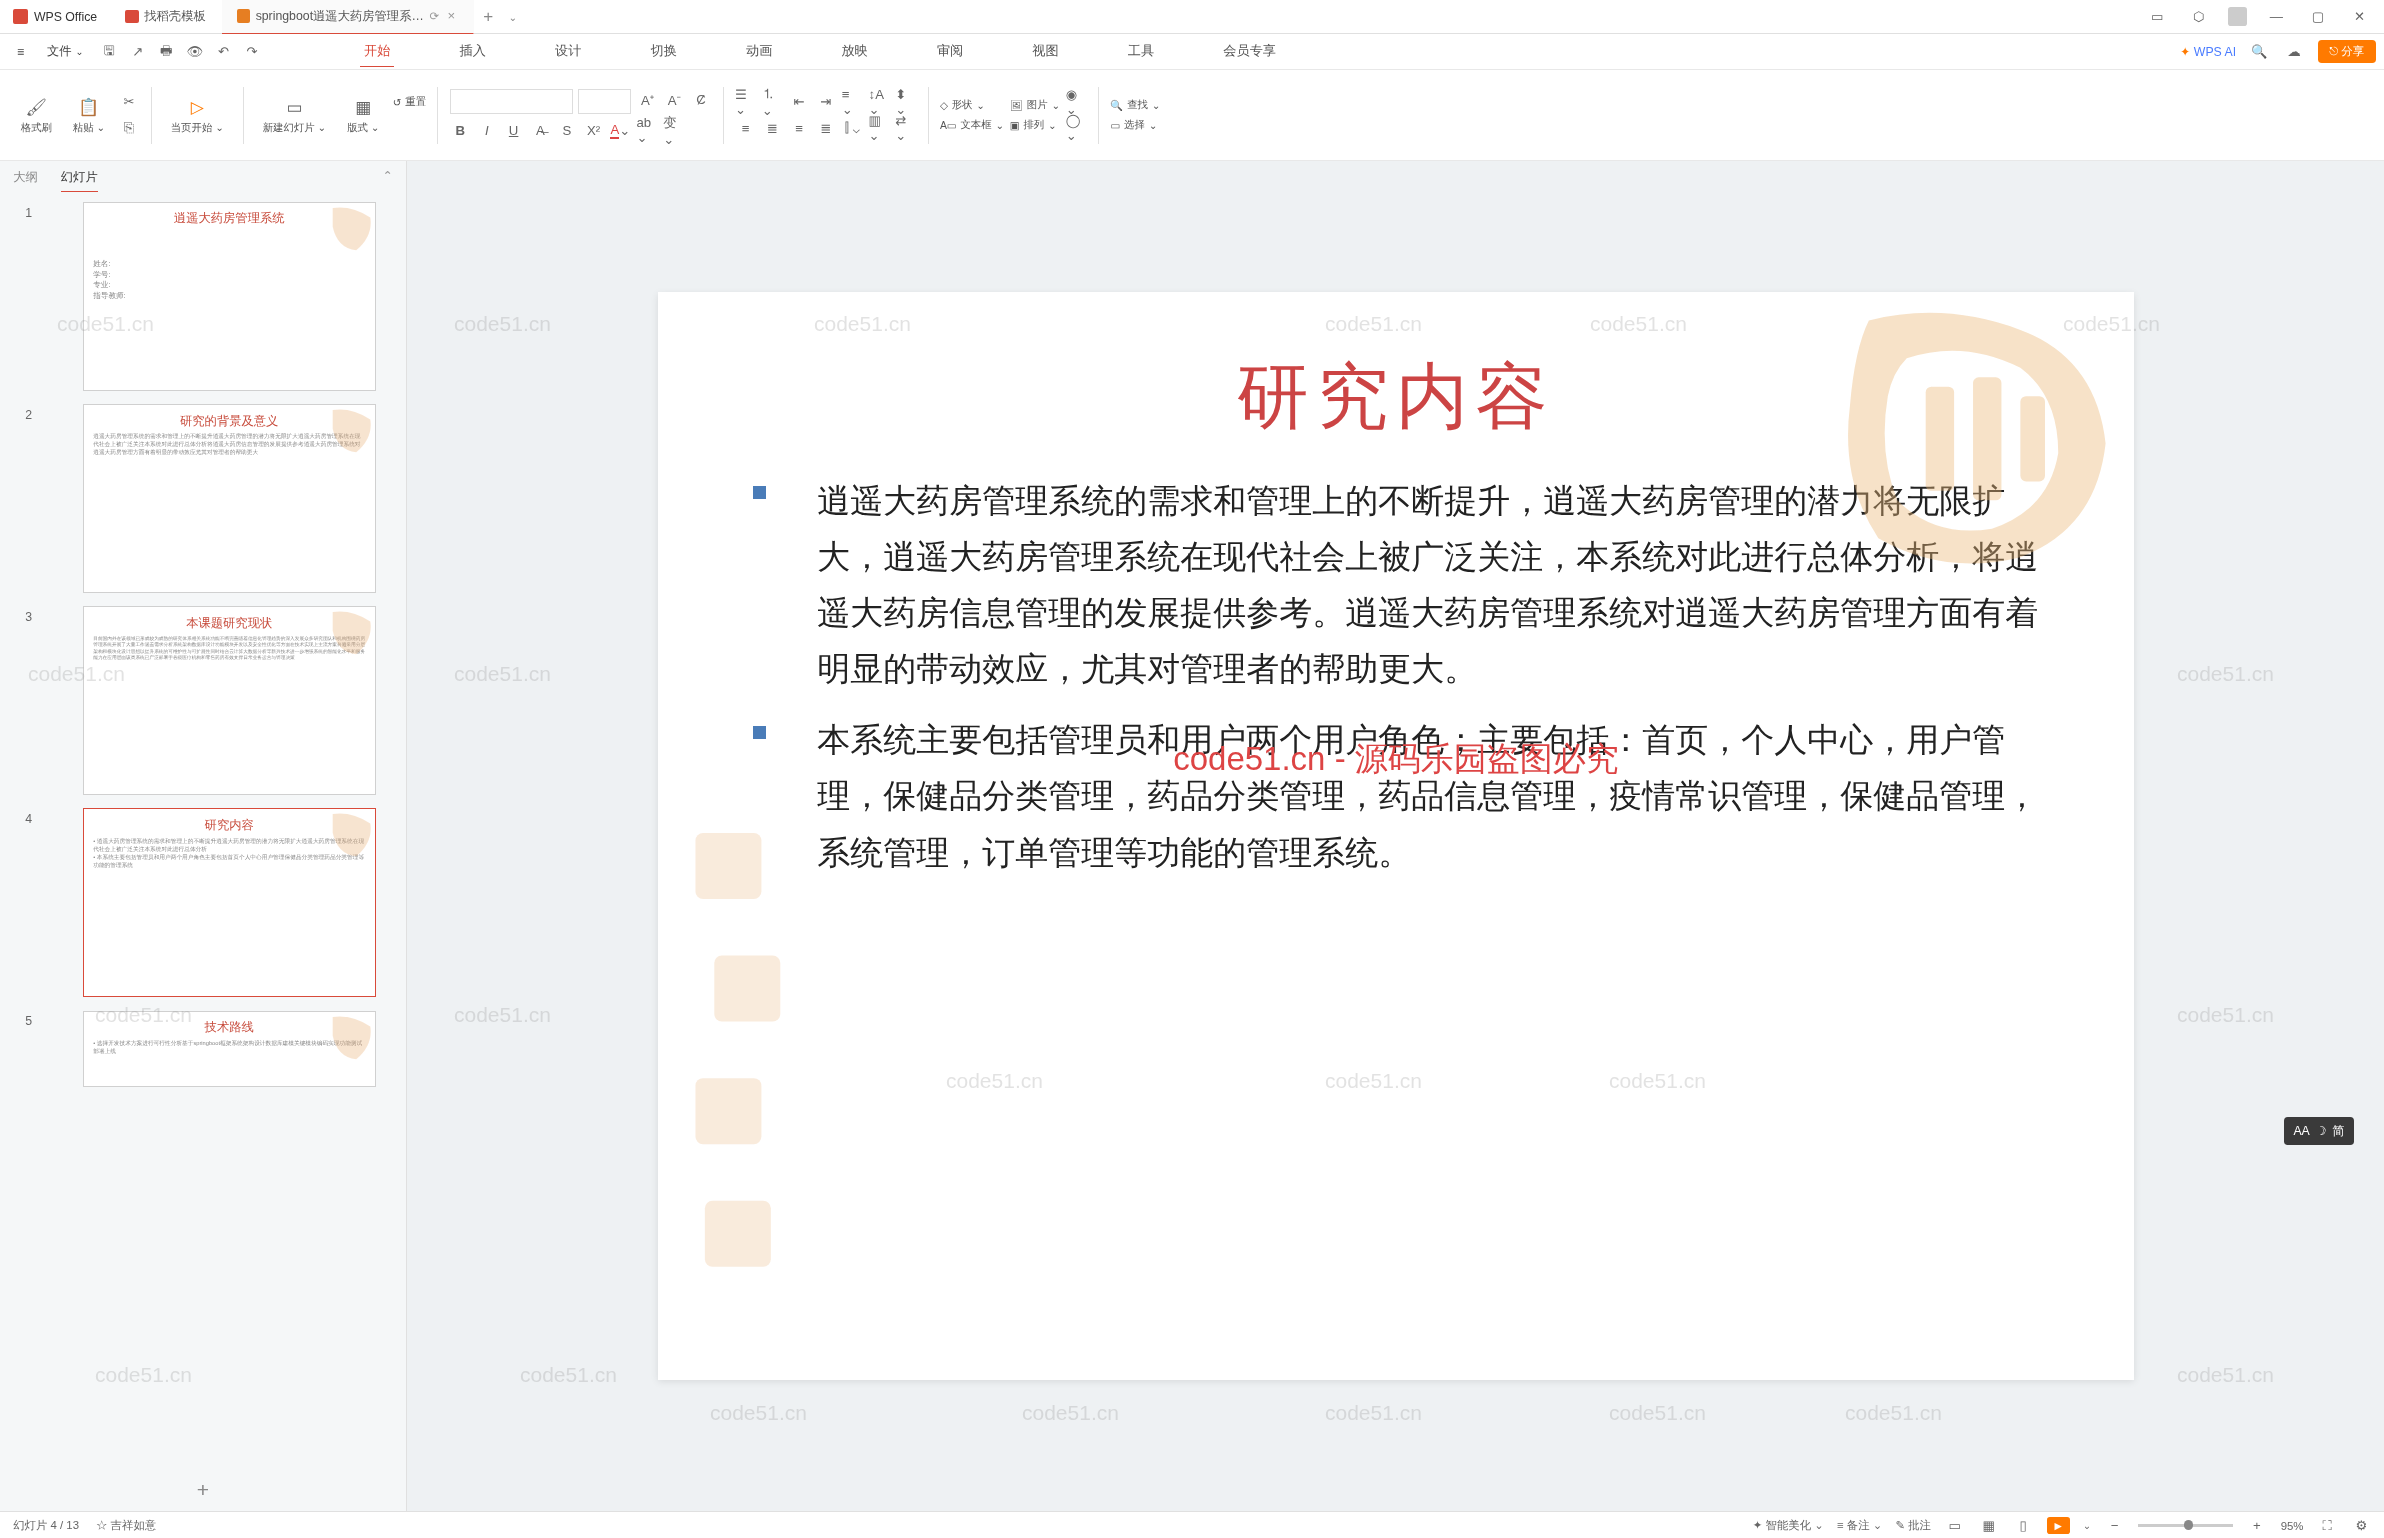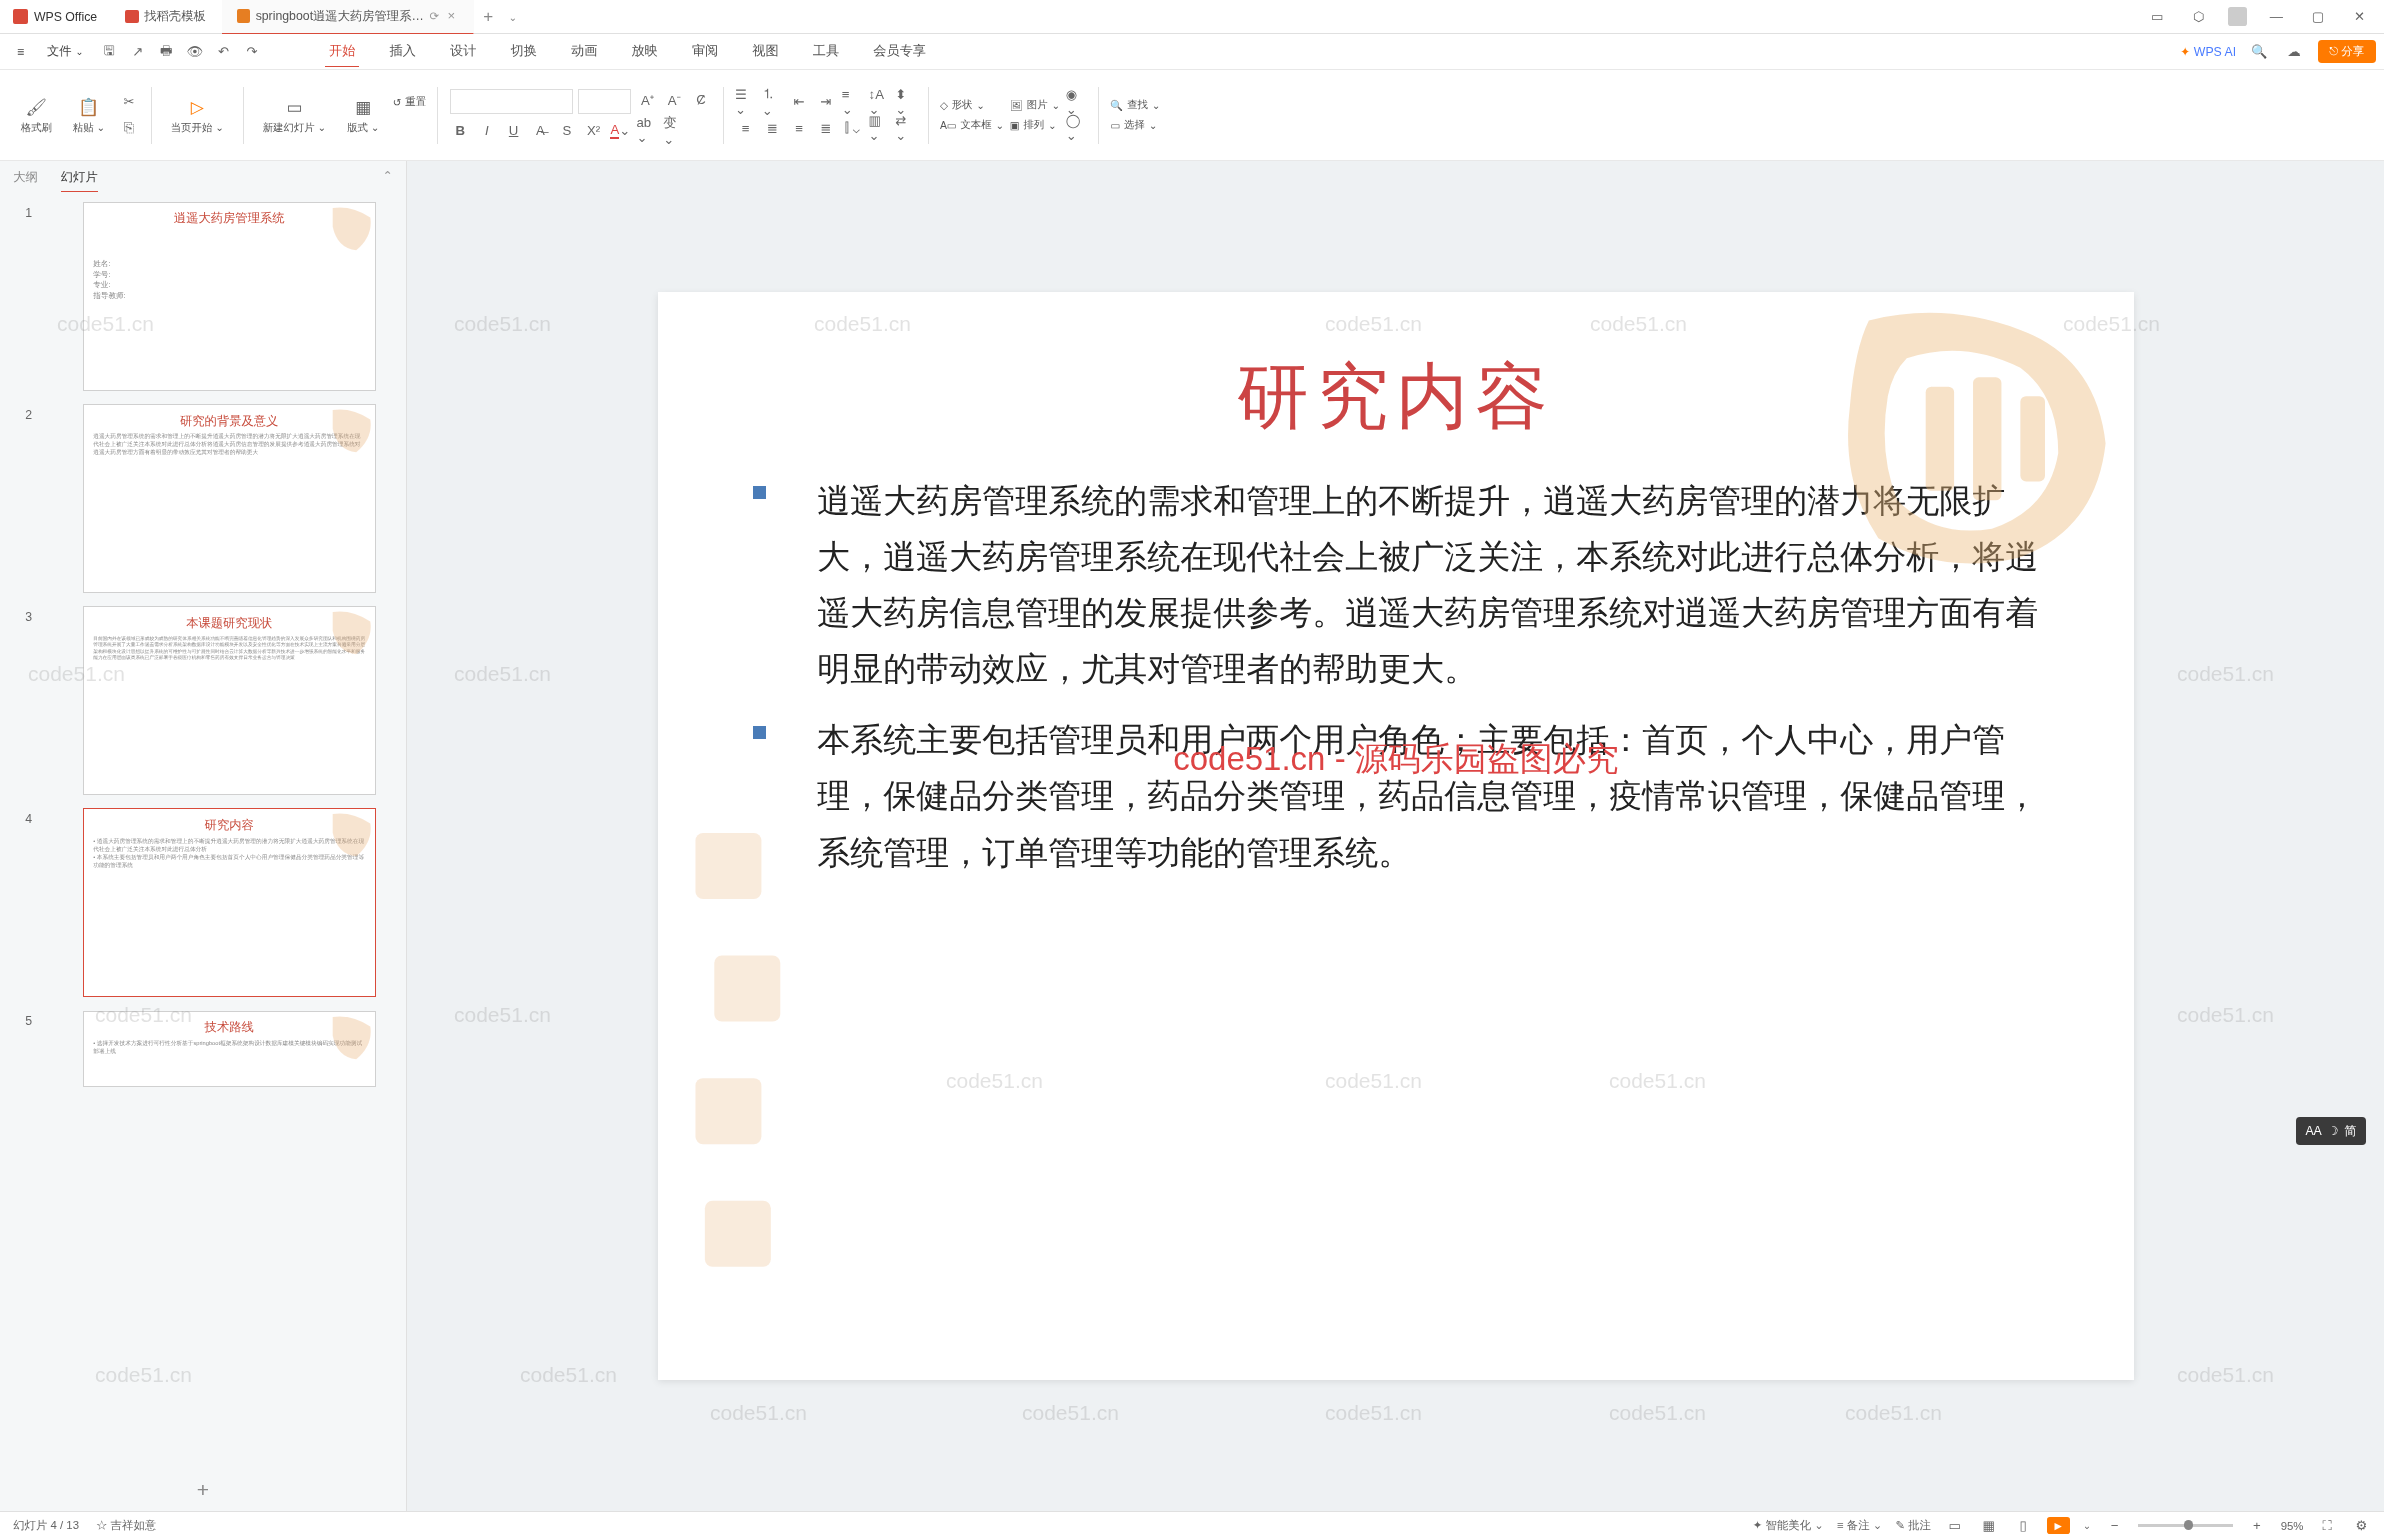--- a/index.html
+++ b/index.html
@@ -17,21 +17,21 @@
 .tab-close { width: 13.2px; height: 13.2px; color: #999; font-size: 13.2px; line-height: 13.2px; text-align: center; }
 .tab-add { padding: 0 9.5px; color: #888; font-size: 17px; }
 .titlebar-right { margin-left: auto; display: flex; align-items: center; gap: 17px; padding-right: 13.2px; }
 .win-btn { width: 24.6px; height: 24.6px; display: flex; align-items: center; justify-content: center; color: #666; font-size: 13.2px; }
 
 
 .menubar { height: 36px; background: #fff; display: flex; align-items: center; padding: 0 9.5px; gap: 5.7px; border-bottom: 0.9px solid #e8e8e8; }
 .menu-left { display: flex; align-items: center; gap: 7.6px; }
 .menu-btn { padding: 3.8px 7.6px; font-size: 12.3px; color: #444; display: flex; align-items: center; gap: 3.8px; }
 .menu-tabs { display: flex; gap: 26.5px; margin-left: 57px; }
-.menu-tab { font-size: 13.2px; color: #555; padding: 5.7px 3.8px; }
+.menu-tab { font-size: 13.2px; color: #555; padding: 5.7px 3.8px; margin-left: 35px; }
 .menu-tab.active { color: #d94a3a; border-bottom: 1.9px solid #d94a3a; font-weight: 500; }
 .menu-right { margin-left: auto; display: flex; align-items: center; gap: 13.2px; }
 .wps-ai { color: #4a7cff; font-size: 12.3px; font-weight: 500; }
 .share-btn { background: #ff7a00; color: #fff; padding: 3.8px 11.4px; border-radius: 3.8px; font-size: 11.4px; }
 
 
 .ribbon { height: 91px; background: #fff; display: flex; align-items: center; padding: 0 13.2px; gap: 5.7px; border-bottom: 0.9px solid #e8e8e8; }
 .ribbon-group { display: flex; flex-direction: column; align-items: center; gap: 1.9px; padding: 0 7.6px; }
 .ribbon-icon { width: 24.6px; height: 24.6px; color: #666; display: flex; align-items: center; justify-content: center; font-size: 17px; }
 .ribbon-label { font-size: 10.4px; color: #555; white-space: nowrap; }
@@ -78,21 +78,21 @@
 .wm { position: absolute; color: rgba(140,140,140,0.25); font-size: 21px; pointer-events: none; }
 
 
 .statusbar { height: 28px; background: #fff; border-top: 0.9px solid #e0e0e0; display: flex; align-items: center; padding: 0 13.2px; font-size: 11.4px; color: #666; gap: 17px; }
 .status-right { margin-left: auto; display: flex; align-items: center; gap: 13.2px; }
 .play-btn { width: 23px; height: 17px; background: #ff7a00; border-radius: 2.8px; display: flex; align-items: center; justify-content: center; color: #fff; font-size: 9.5px; }
 .zoom-slider { width: 95px; height: 2.8px; background: #ccc; position: relative; }
 .zoom-thumb { position: absolute; width: 9.5px; height: 9.5px; background: #888; border-radius: 50%; top: -3.8px; left: 48%; }
 
 
-.float-toggle { position: absolute; right: 19px; top: 1117px; background: #3a3a3a; color: #fff; padding: 5.7px 9.5px; border-radius: 3.8px; font-size: 12.3px; display: flex; gap: 5.7px; align-items: center; }
+.float-toggle { position: absolute; right: 31px; top: 1117px; background: #3a3a3a; color: #fff; padding: 5.7px 9.5px; border-radius: 3.8px; font-size: 12.3px; display: flex; gap: 5.7px; align-items: center; }
 
 svg { display: block; }
 </style>
 </head>
 <body>
 
 <div class="titlebar">
   <div class="app-logo">
     <span class="app-logo-icon"></span>
     <span>WPS Office</span>

